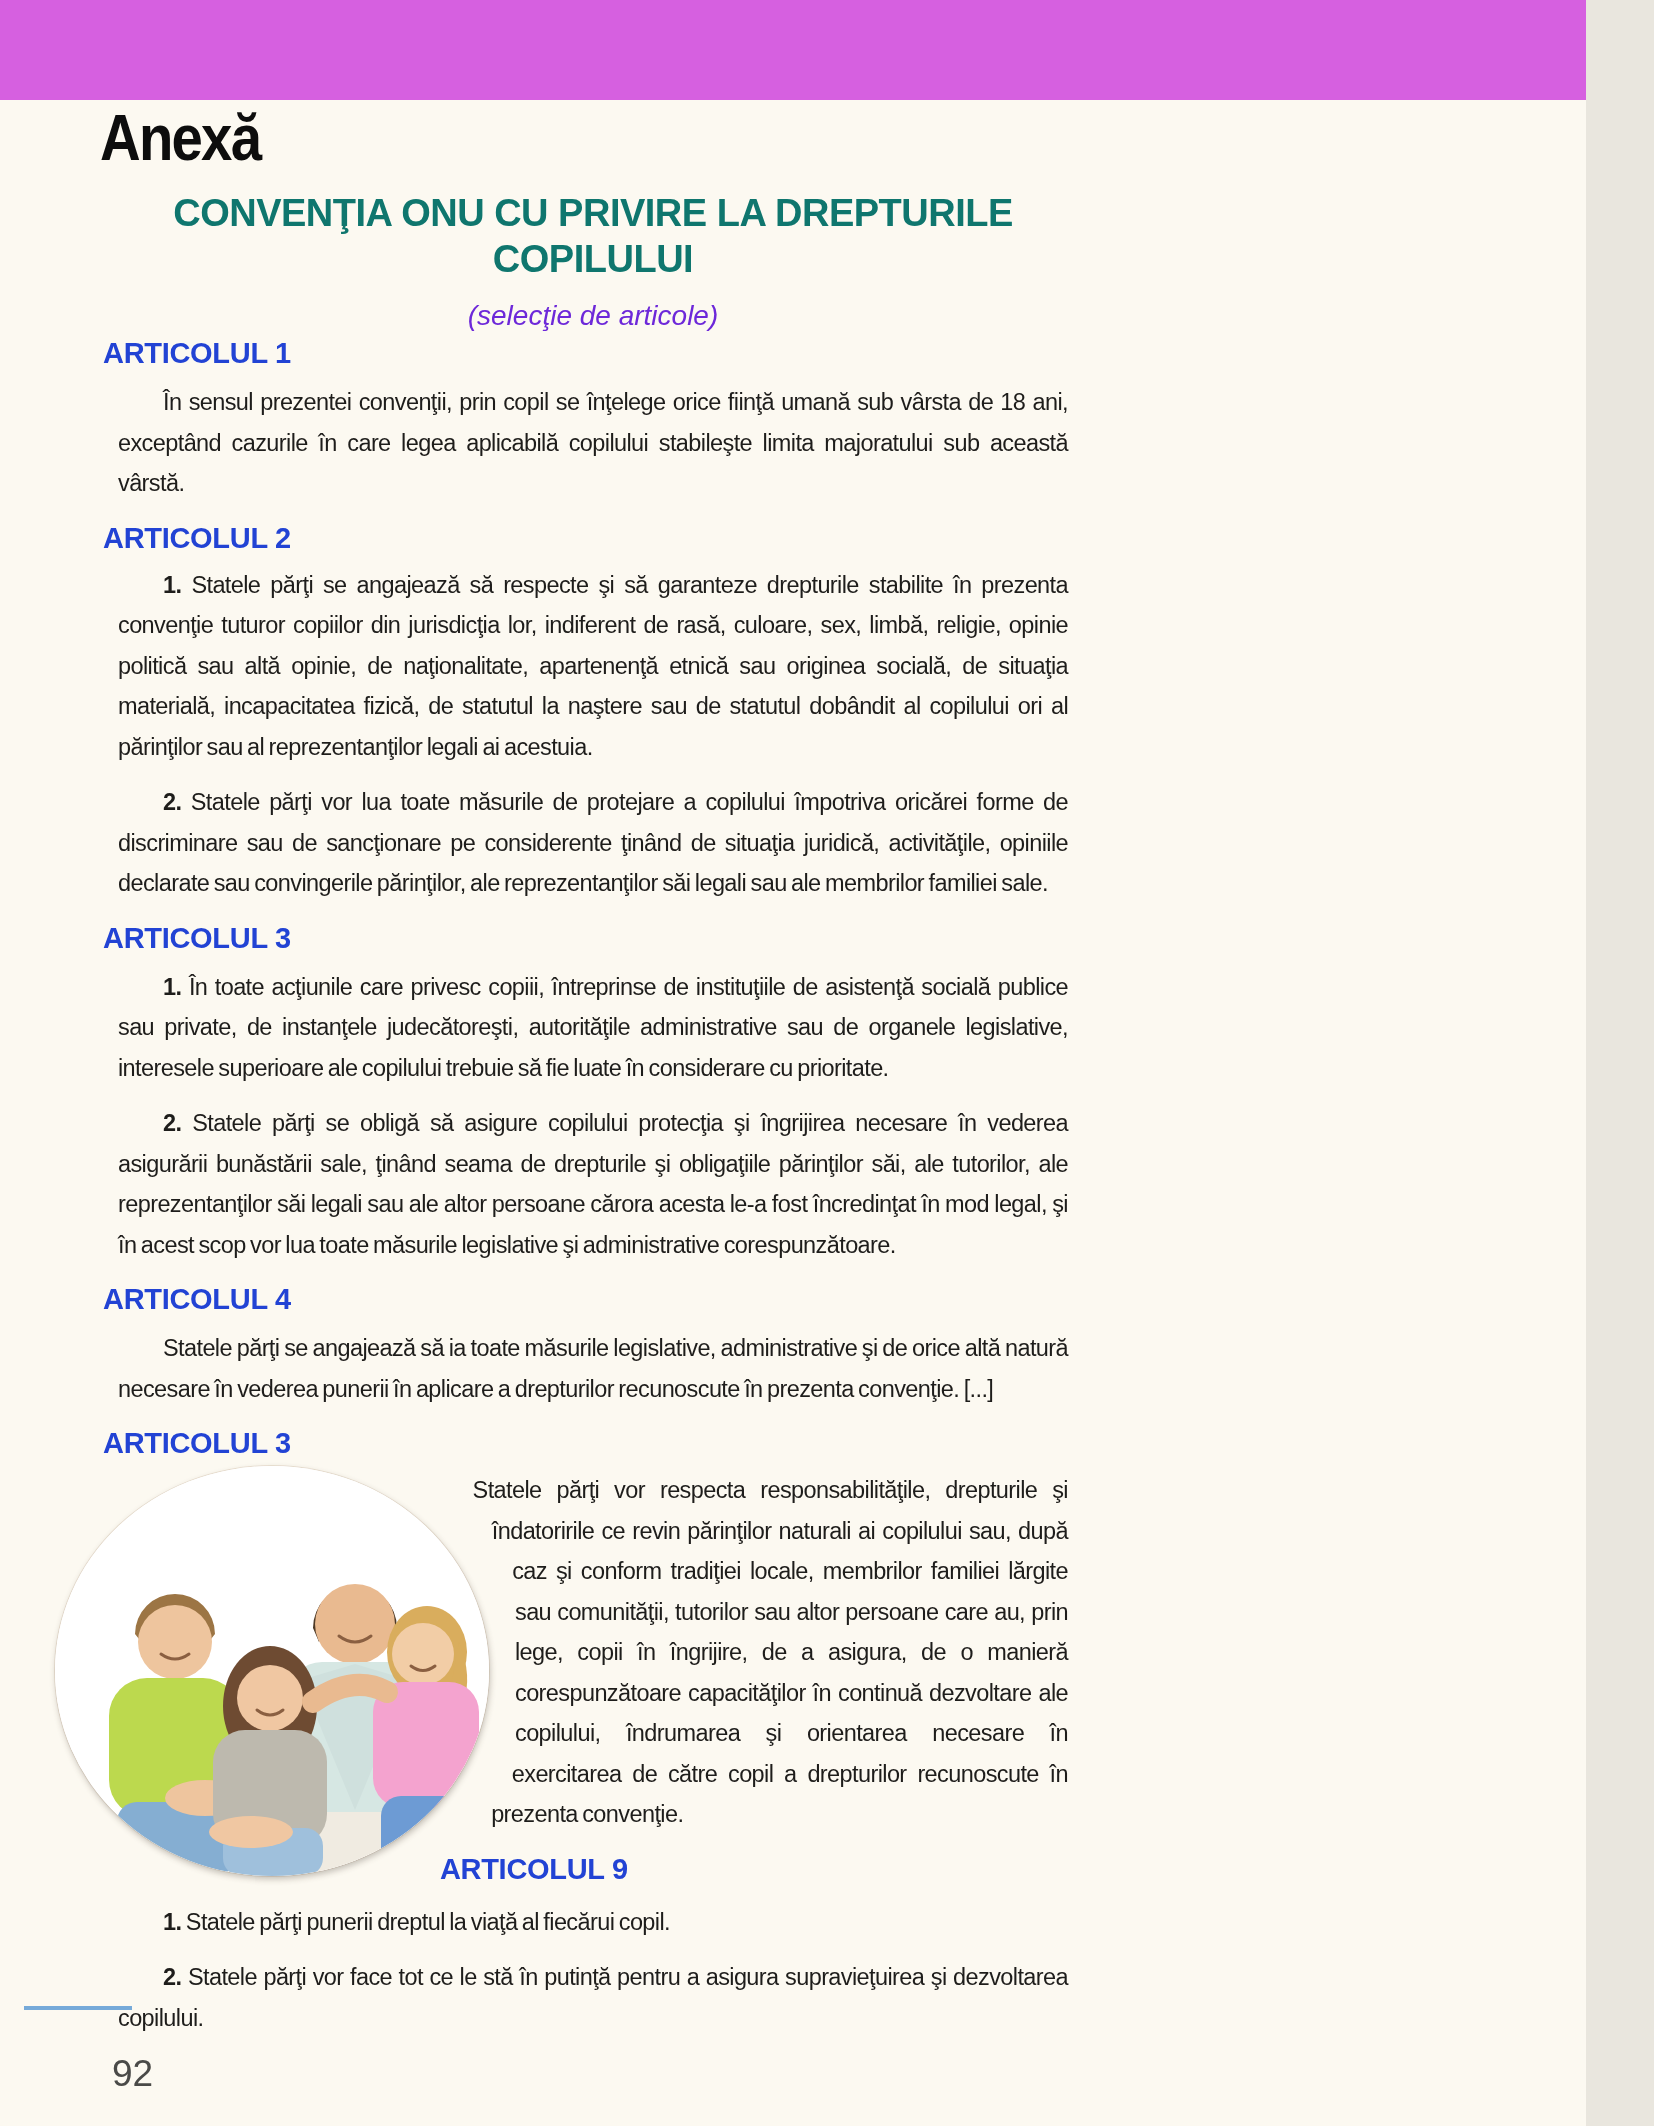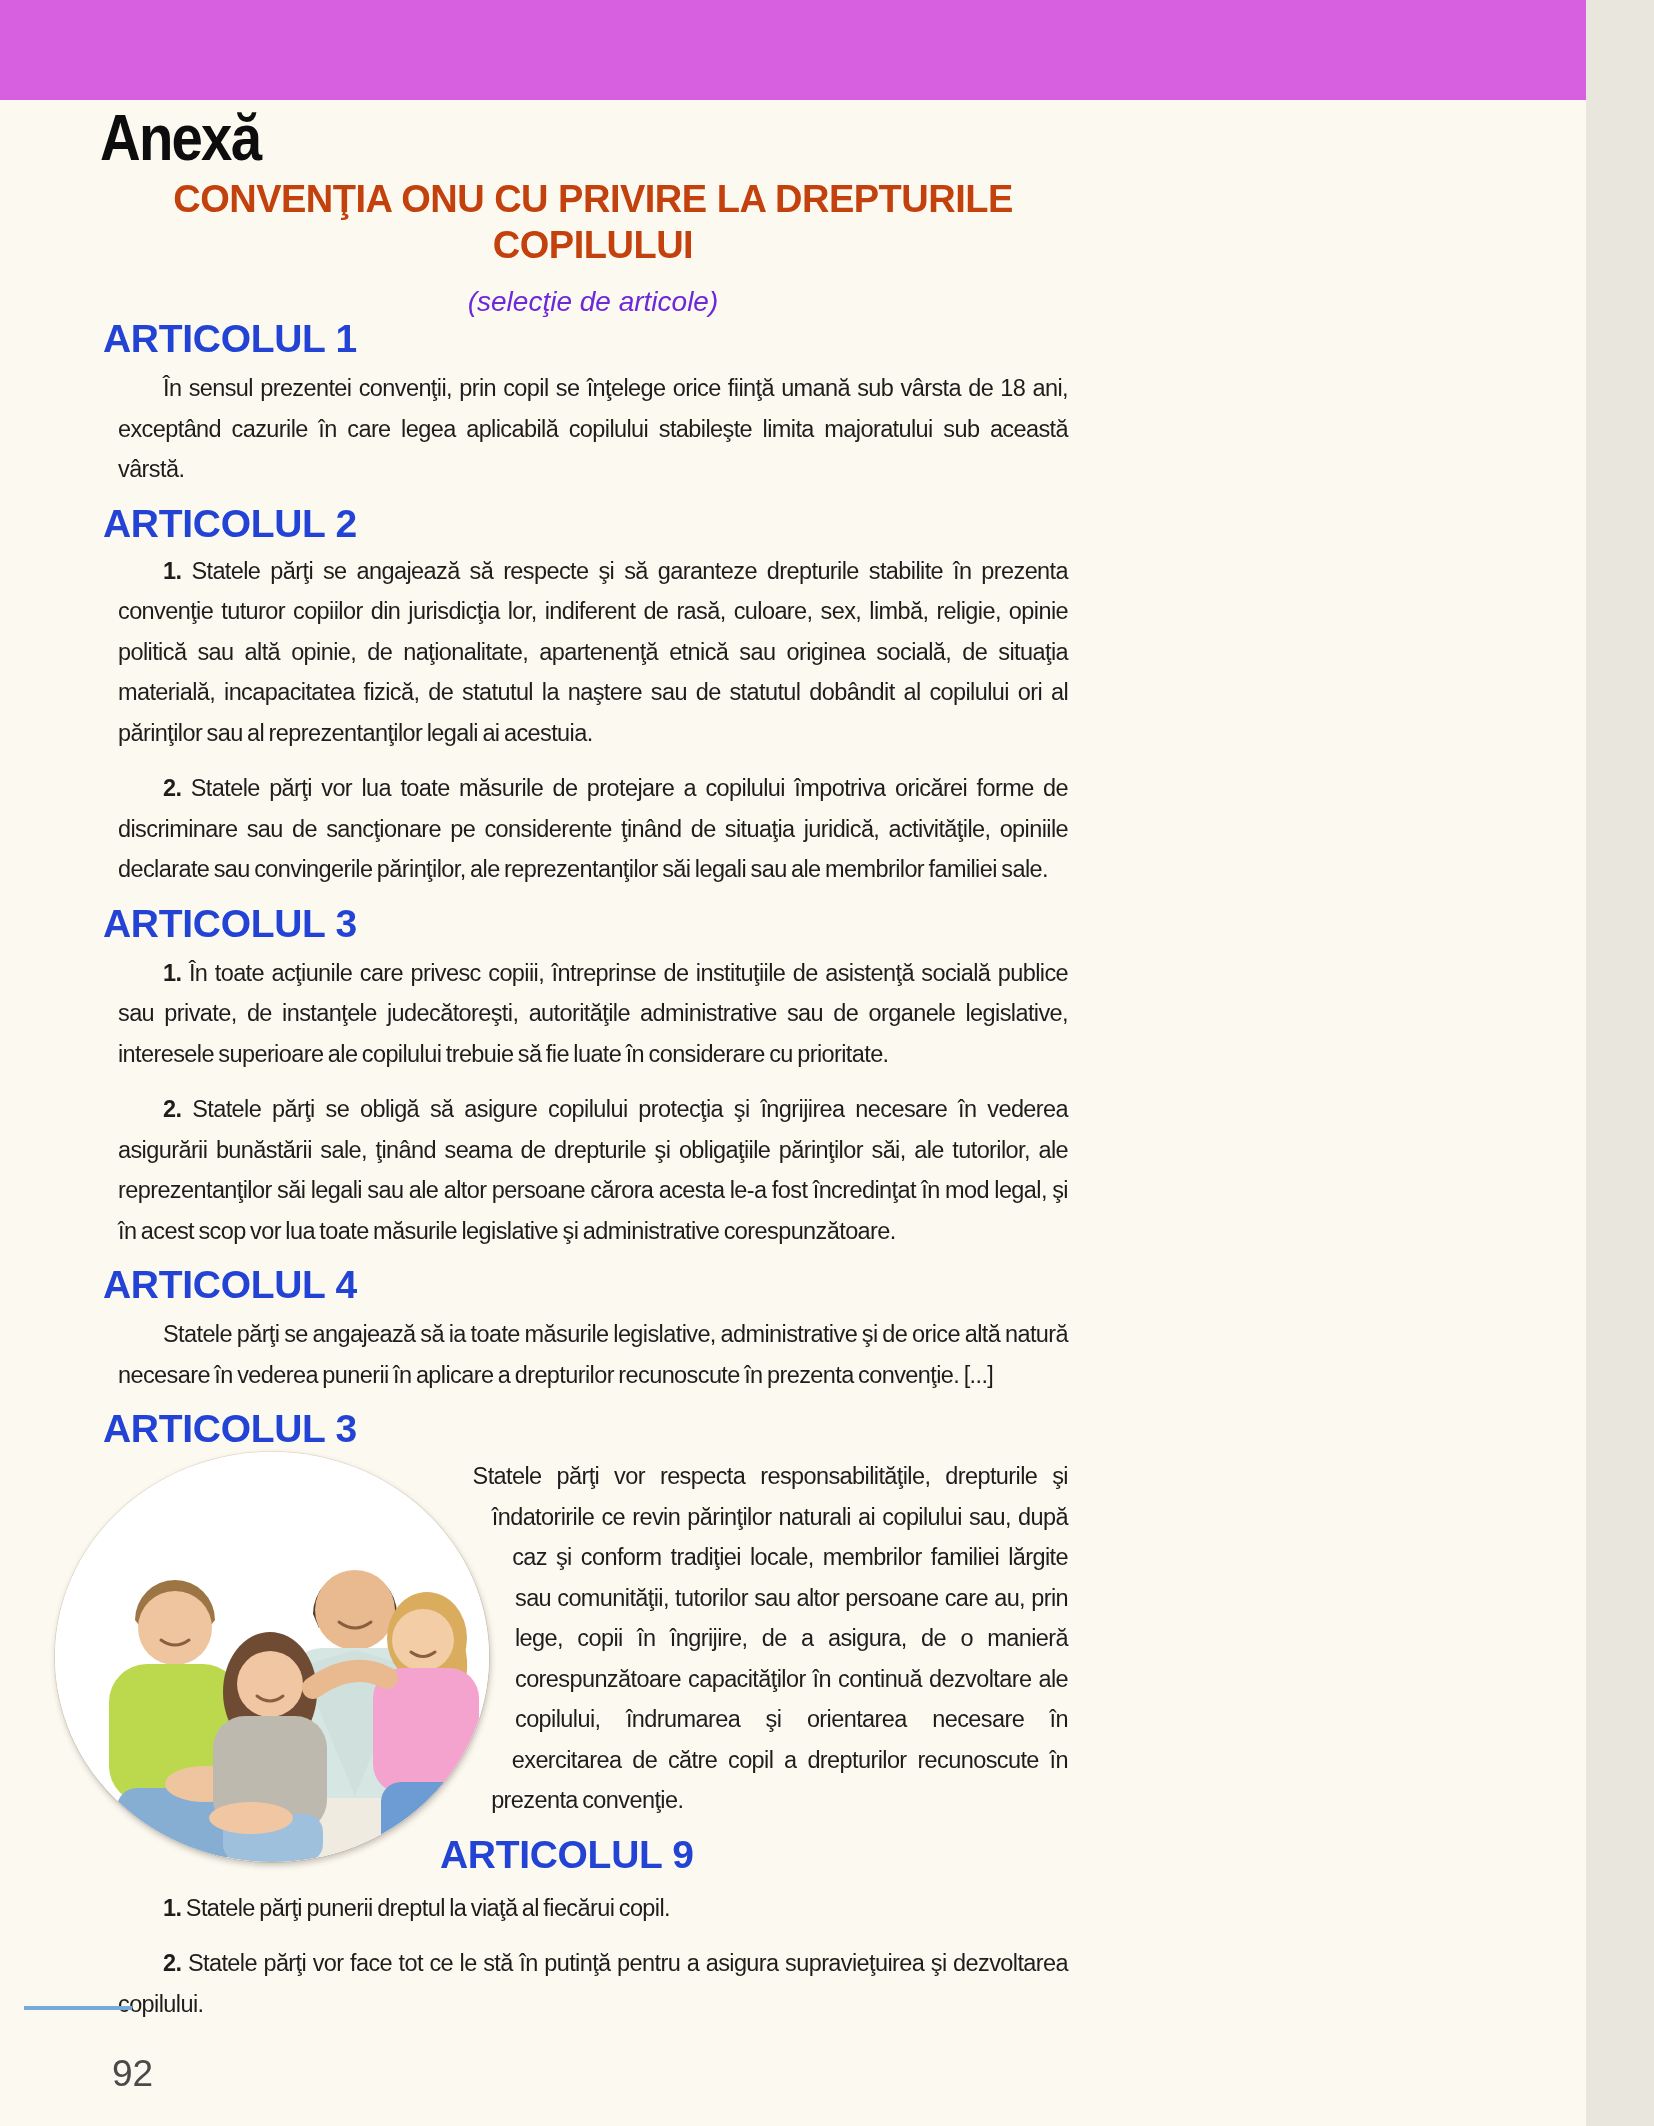--- a/index.html
+++ b/index.html
@@ -20,34 +20,35 @@
     margin:100px 503px 0 103px; 
   }
   .kicker{
     margin:8px 0 0 -3px;
     font-size:64px;line-height:76px;font-weight:700;
     letter-spacing:-2px;
     transform:scaleX(.88);transform-origin:left;
     color:#0d0d0d;
   }
   .doc-title{
+    margin-top:14px;
     text-align:center;
     font-size:38px;line-height:46px;font-weight:700;
     letter-spacing:-.5px;
-    color:#c2410c;
+    color:#0f766e;
   }
   .doc-subtitle{
     margin-top:16px;
     text-align:center;
     font-size:28px;line-height:36px;
     font-style:italic;color:#6d28d9;
   }
   h2.article{
     margin:0;
-    font-size:39px;line-height:38px;font-weight:700;
+    font-size:29px;line-height:38px;font-weight:700;
     color:#2243d4;letter-spacing:-.3px;
   }
   .h-a1{margin-top:78px;}
   .h-a2{margin-top:26px;}
   .h-a3{margin-top:30px;}
   .h-a4{margin-top:30px;}
   .h-a5{margin-top:24px;margin-left:205px;}
   .h-a6{margin-top:24px;}
   p.body{
     margin:15px;

